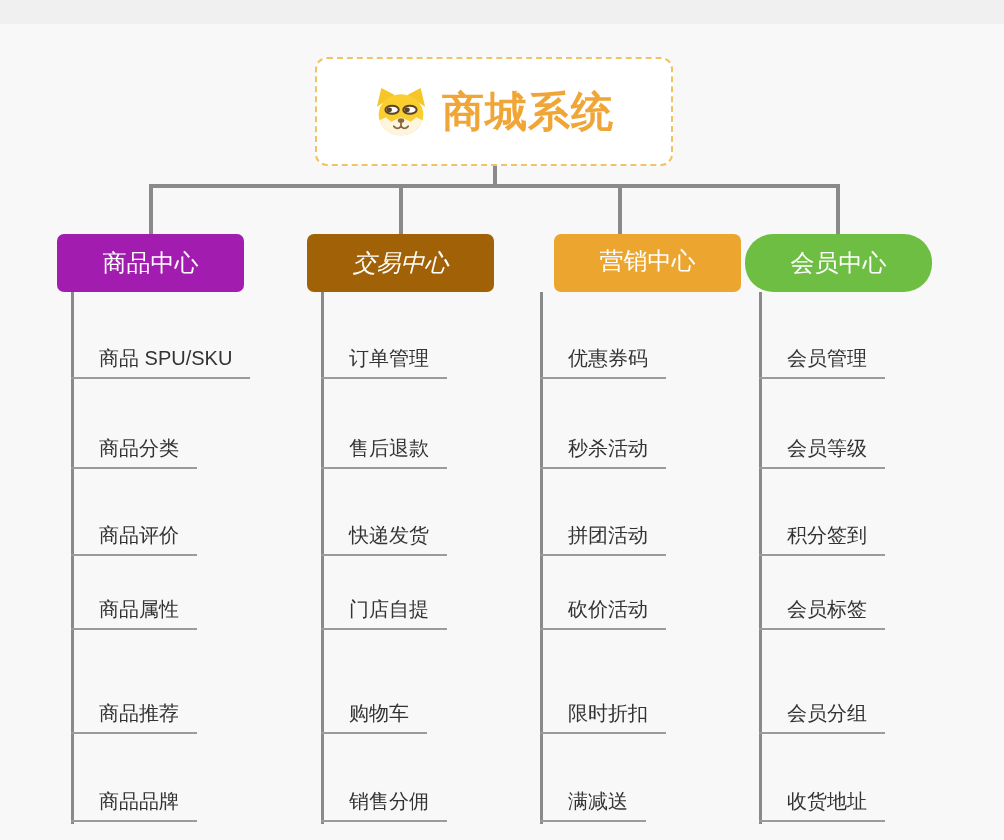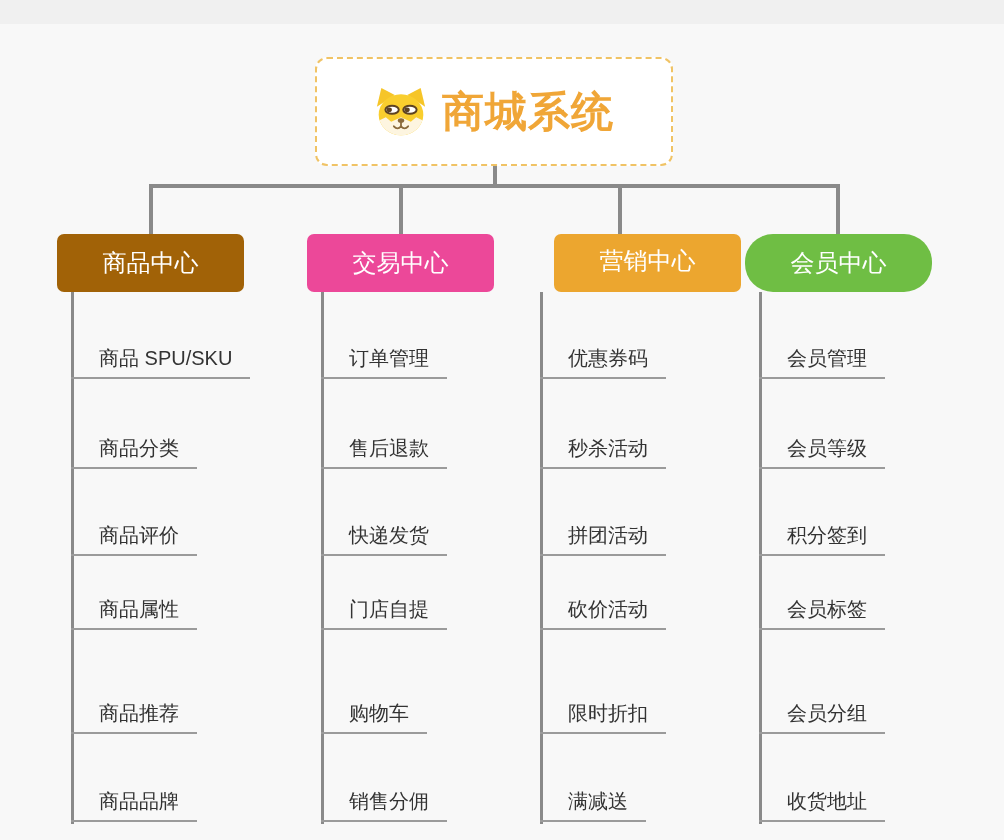--- a/index.html
+++ b/index.html
@@ -89,29 +89,29 @@
       <ellipse cx="40" cy="25.5" rx="7.5" ry="4.5" fill="#ffffff" stroke="#5d4323" stroke-width="2.2"></ellipse>
       <ellipse cx="16.8" cy="25.5" rx="3" ry="2.6" fill="#5d4323"></ellipse>
       <ellipse cx="36.8" cy="25.5" rx="3" ry="2.6" fill="#5d4323"></ellipse>
       <ellipse cx="30" cy="37.5" rx="3.6" ry="2.6" fill="#8a6a3b"></ellipse>
       <line x1="30" y1="39" x2="30" y2="44" stroke="#8a6a3b" stroke-width="2" stroke-linecap="round"></line>
       <path d="M22,44 Q26,48.5 30,44 Q34,48.5 38,44" fill="none" stroke="#8a6a3b" stroke-width="2" stroke-linecap="round"></path>
     </svg>
     <span class="root-title">商城系统</span>
   </div>
 
-  <div class="branch-header bh-1" style="background: #a16207;">商品中心</div>
+  <div class="branch-header bh-1" style="background: #a21caf;">商品中心</div>
   <div class="child col-1 r1">商品 SPU/SKU</div>
   <div class="child col-1 r2">商品分类</div>
   <div class="child col-1 r3">商品评价</div>
   <div class="child col-1 r4">商品属性</div>
   <div class="child col-1 r5">商品推荐</div>
   <div class="child col-1 r6">商品品牌</div>
 
-  <div class="branch-header bh-2" style="background: #ec4899;">交易中心</div>
+  <div class="branch-header bh-2" style="background: #a16207; font-style: italic;">交易中心</div>
   <div class="child col-2 r1">订单管理</div>
   <div class="child col-2 r2">售后退款</div>
   <div class="child col-2 r4">门店自提</div>
   <div class="child col-2 r3">快递发货</div>
   <div class="child col-2 r5">购物车</div>
   <div class="child col-2 r6">销售分佣</div>
 
   <div class="branch-header bh-3" style="background: rgb(236, 166, 47);">营销中心</div>
   <div class="child col-3 r1">优惠券码</div>
   <div class="child col-3 r2">秒杀活动</div>

